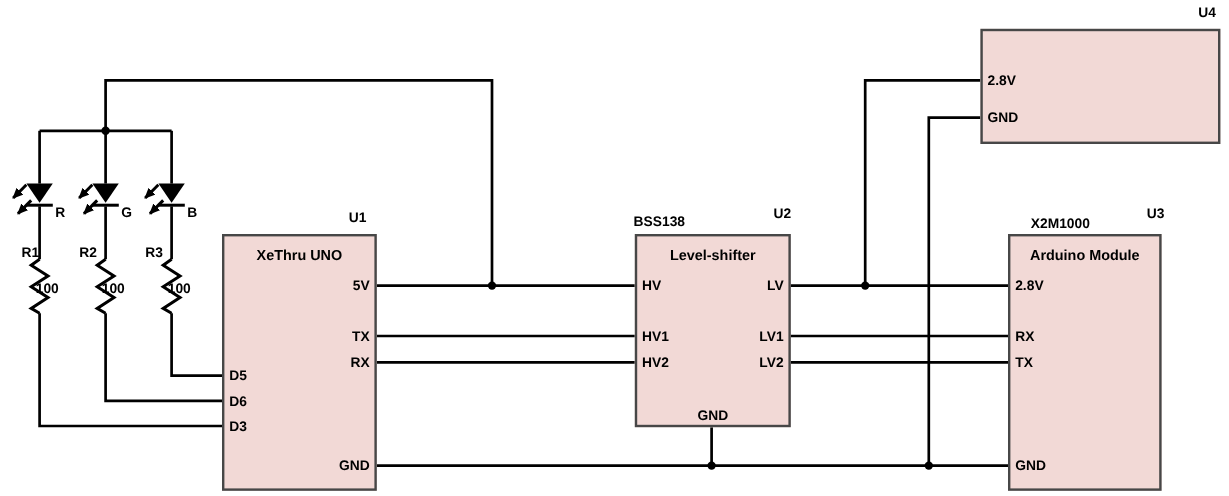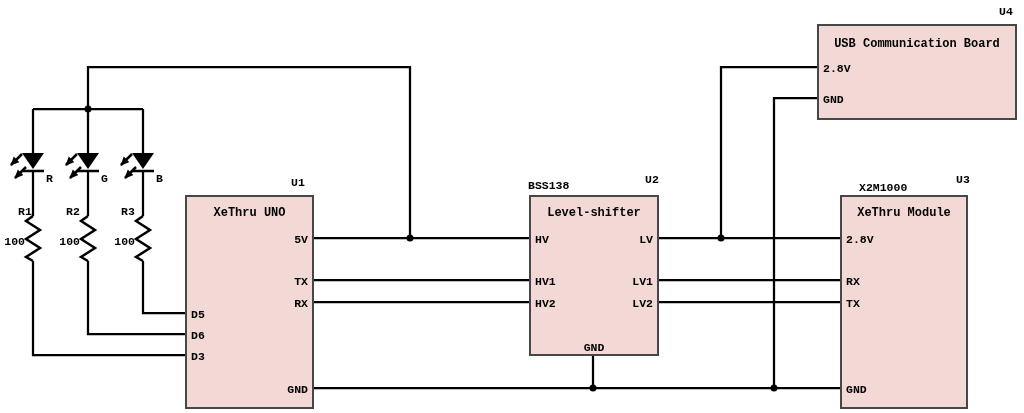--- a/index.html
+++ b/index.html
@@ -22,28 +22,27 @@
     border: 2px solid var(--box-border, #474747);
   }
   .lbl, .pin, .title {
     position: absolute;
     display: block;
     font-weight: bold;
     font-size: 11.5px;
     line-height: 13px;
     color: var(--text, #000);
     white-space: nowrap;
-    font-family: Liberation Mono, monospace;
   }
   .title { font-size: 12px; left: 0; width: 100%; text-align: center; }
   .pin.pl { left: 4px; }
   .pin.pr { right: 4px; text-align: center; }
   .pin.pc { left: 0; width: 100%; text-align: center; }
   .lbl.ctr { text-align: center; }
-  .lbl.rt { text-align: right; }
+  .lbl.rt { text-align: right; padding-left: 24px; }
 </style>
 </head>
 <body>
 
 <div class="canvas">
 
   <svg class="wires" width="1024" height="413" viewBox="0 0 1024 413">
     <defs>
       <marker id="ah" markerUnits="userSpaceOnUse" markerWidth="11" markerHeight="10" refX="8" refY="4" orient="auto">
         <path d="M0,0 L9,4 L0,8 Z" class="wf"></path>
@@ -150,26 +149,25 @@
     <span class="pin pl" style="top:36px">HV</span>
     <span class="pin pl" style="top:78px">HV1</span>
     <span class="pin pl" style="top:100px">HV2</span>
     <span class="pin pr" style="top:36px">LV</span>
     <span class="pin pr" style="top:78px">LV1</span>
     <span class="pin pr" style="top:100px">LV2</span>
     <span class="pin pc" style="top:144px">GND</span>
   </div>
 
   <div class="comp" style="left:840px;top:195px;width:128px;height:214px">
-    <span class="title" style="top:10px">XeThru Module</span>
+    <span class="title" style="top:10px">Arduino Module</span>
     <span class="pin pl" style="top:36px">2.8V</span>
     <span class="pin pl" style="top:78px">RX</span>
     <span class="pin pl" style="top:100px">TX</span>
     <span class="pin pl" style="top:186px">GND</span>
   </div>
 
   <div class="comp" style="left:817px;top:24px;width:200px;height:96px">
-    <span class="title" style="top:12px">USB Communication Board</span>
     <span class="pin pl" style="top:36px">2.8V</span>
     <span class="pin pl" style="top:67px">GND</span>
   </div>
 
 </div>
 
 </body></html>

